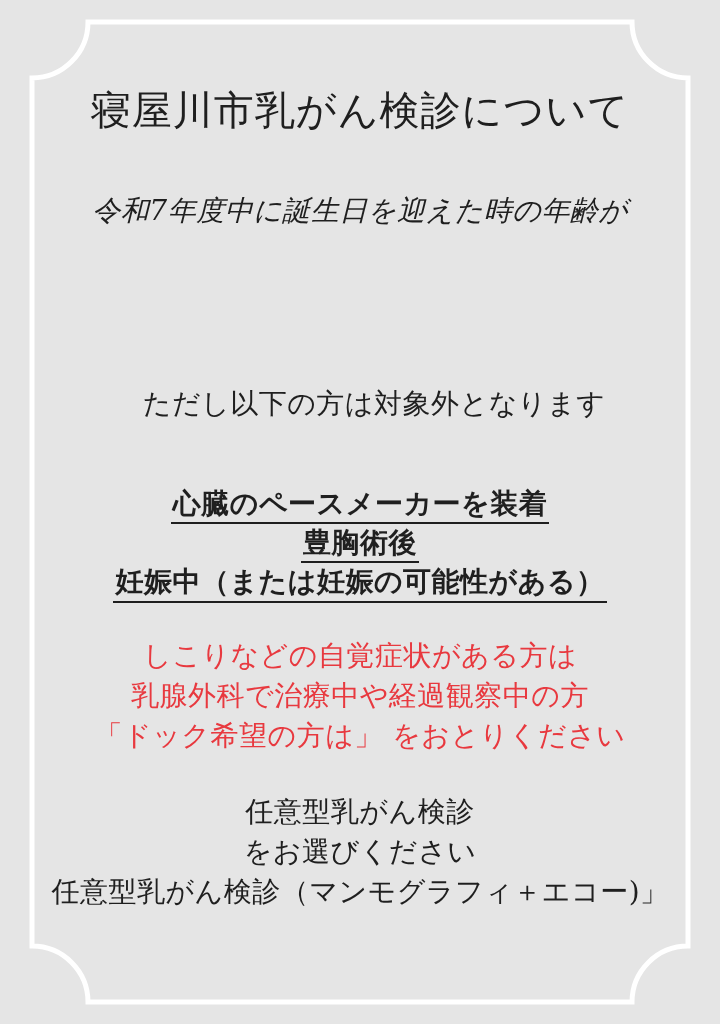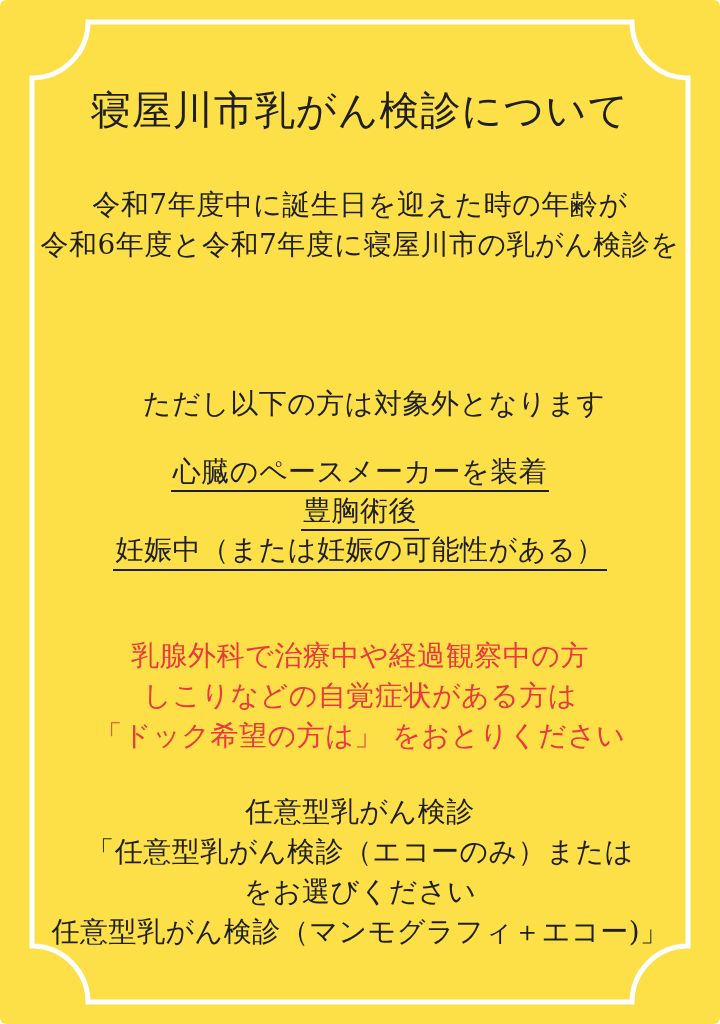--- a/index.html
+++ b/index.html
@@ -1,24 +1,23 @@
 <!DOCTYPE html>
 <html lang="ja"><head>
 <meta charset="utf-8">
 <style>
   html, body { margin: 0; padding: 0; }
   .page {
     position: relative;
     width: 720px;
     height: 1024px;
-    background: #fde047;
+    background: #e5e5e5;
     overflow: hidden;
     font-family: "DejaVu Serif", "Liberation Serif", serif;
     color: #1f1f1f;
-    border-radius: 6px;
   }
   .frame-svg {
     position: absolute;
     top: 0; left: 0;
     width: 720px; height: 1024px;
     pointer-events: none;
   }
   .textblock {
     position: absolute;
     left: 0;
@@ -31,23 +30,23 @@
     font-size: 40px;
     letter-spacing: 1px;
     line-height: 48px;
     font-weight: 500;
   }
   .body-text {
     font-size: 28px;
     letter-spacing: 0.5px;
     line-height: 40px;
   }
-  .eligibility { top: 185px; }
+  .eligibility { top: 191px; font-style: italic; }
   .exclusion-note { top: 384px; padding-left: 14px; }
-  .exclusion-list { top: 453px; line-height: 37px; }
+  .exclusion-list { top: 485px; line-height: 37px; font-weight: bold; }
   .exclusion-list .u {
     display: inline-block;
     line-height: 1.15;
     border-bottom: 2px solid #1f1f1f;
     padding: 0 2px 2px 2px;
   }
   .exclusion-list div:nth-child(4) .u { padding-right: 14px; }
   .warning {
     top: 636px;
     color: #e8393f;
@@ -60,37 +59,35 @@
 <div class="page">
 
   <svg class="frame-svg" viewBox="0 0 720 1024" xmlns="http://www.w3.org/2000/svg" aria-hidden="true">
     <path d="M 88 22 H 632 A 56 56 0 0 0 688 78 V 946 A 56 56 0 0 0 632 1002 H 88 A 56 56 0 0 0 32 946 V 78 A 56 56 0 0 0 88 22 Z" fill="none" stroke="#ffffff" stroke-width="5"></path>
   </svg>
 
   <div class="textblock title">寝屋川市乳がん検診について</div>
 
   <div class="textblock body-text eligibility">
     <div>令和7年度中に誕生日を迎えた時の年齢が</div>
-    <div>令和6年度と令和7年度に寝屋川市の乳がん検診を</div>
   </div>
 
   <div class="textblock body-text exclusion-note">ただし以下の方は対象外となります</div>
 
   <div class="textblock body-text exclusion-list">
     <div><span class="u">心臓のペースメーカーを装着</span></div>
     <div><span class="u">豊胸術後</span></div>
     <div><span class="u">妊娠中（または妊娠の可能性がある）</span></div>
   </div>
 
   <div class="textblock body-text warning">
+    <div>しこりなどの自覚症状がある方は</div>
     <div>乳腺外科で治療中や経過観察中の方</div>
-    <div>しこりなどの自覚症状がある方は</div>
     <div>「ドック希望の方は」 をおとりください</div>
   </div>
 
   <div class="textblock body-text dock">
     <div>任意型乳がん検診</div>
-    <div>「任意型乳がん検診（エコーのみ）または</div>
     <div>をお選びください</div>
     <div>任意型乳がん検診（マンモグラフィ＋エコー)」</div>
   </div>
 
 </div>
 
 </body></html>

